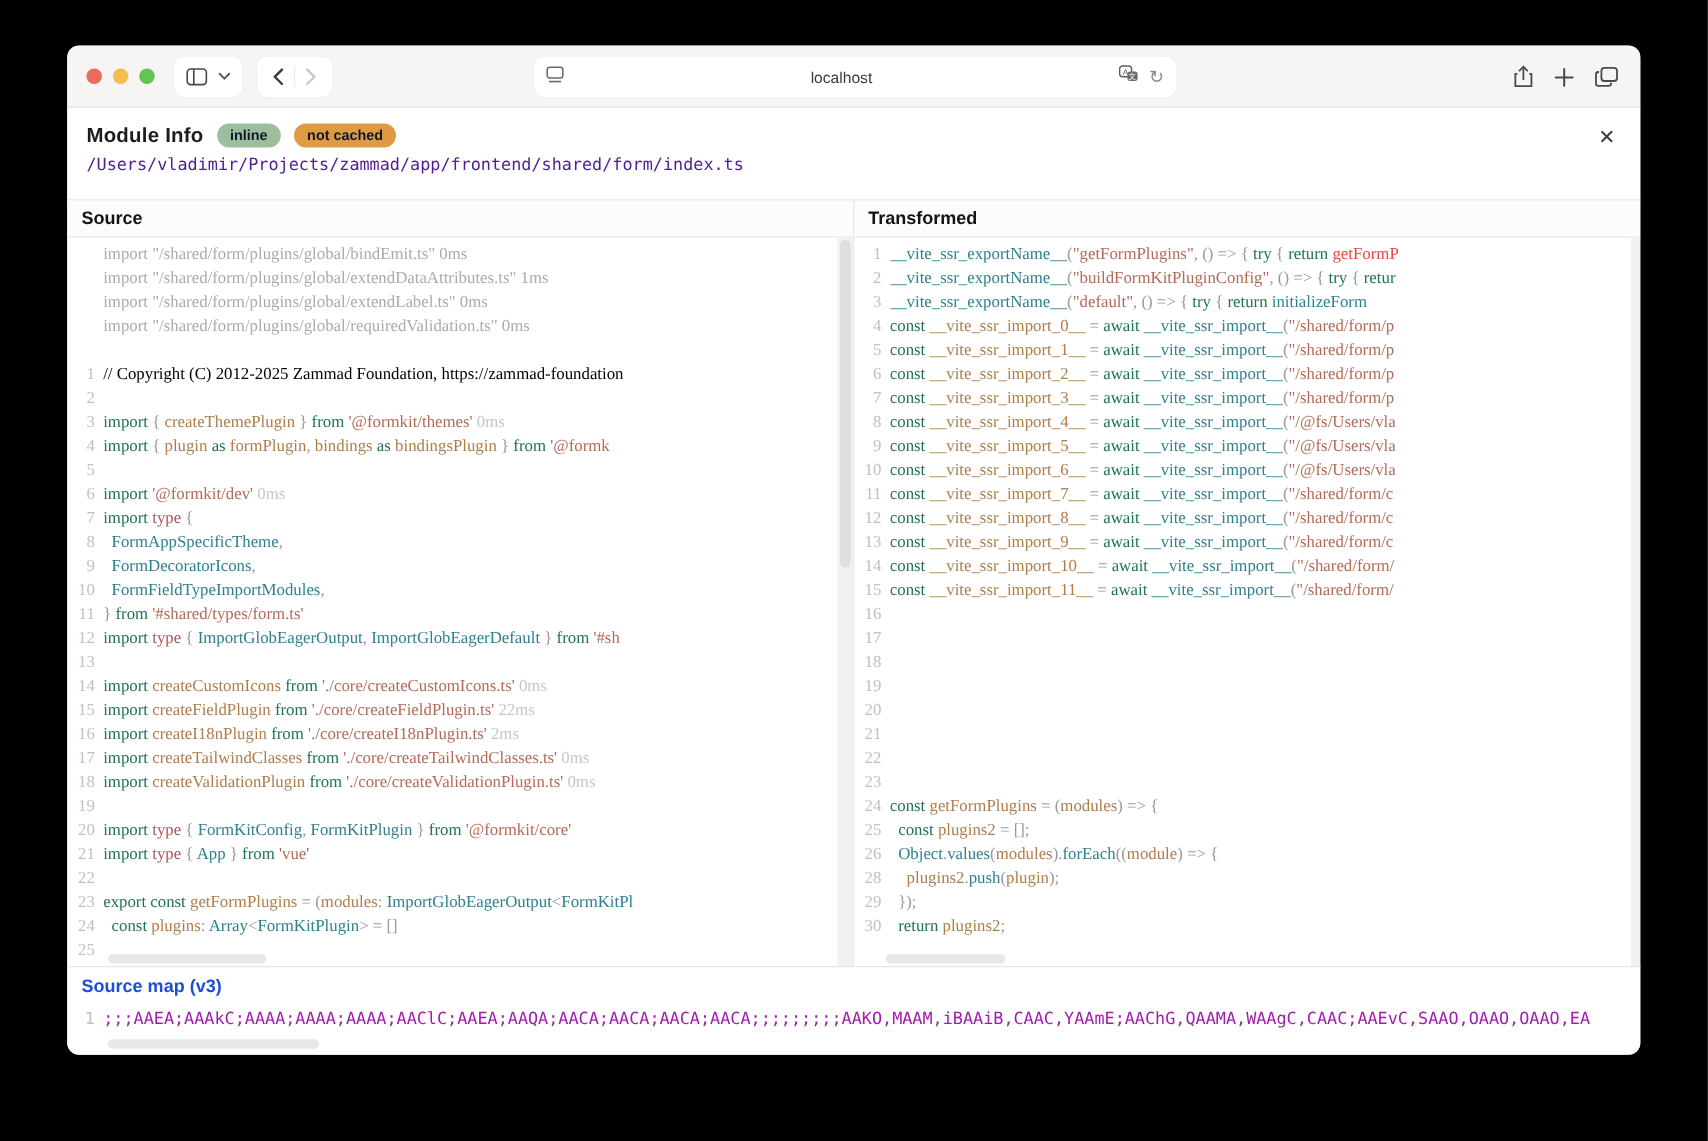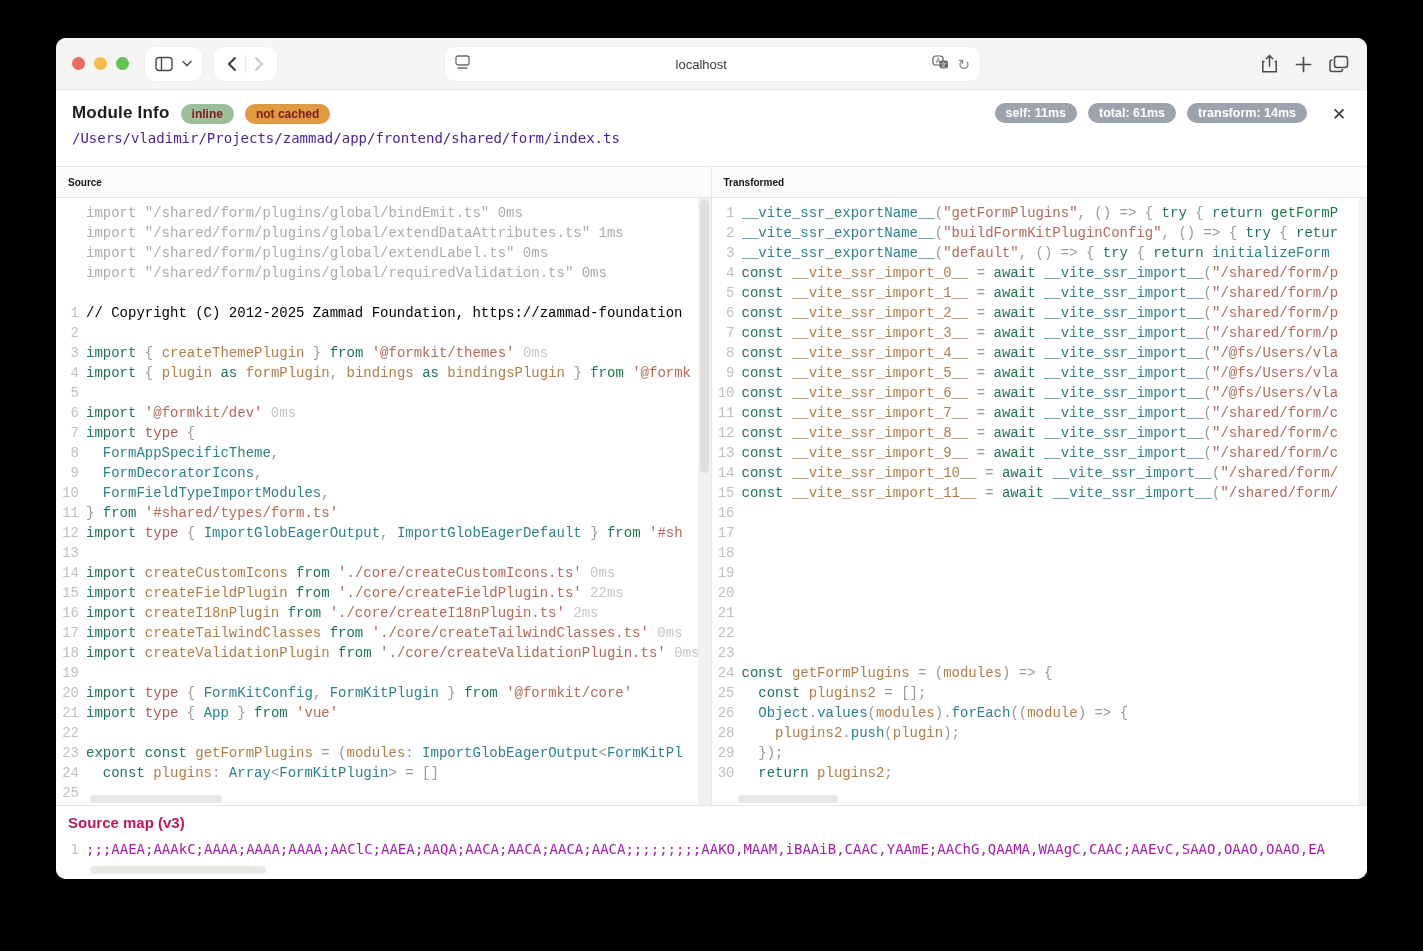--- a/index.html
+++ b/index.html
@@ -26,66 +26,66 @@
   .url-right { display:flex; align-items:center; gap:8px; }
   .reload { font-size:15px; color:#8a8a8a; line-height:1; }
   .tb-right { position:absolute; right:18px; top:0; height:52px; display:flex;
               align-items:center; gap:17px; }
   .tb-icon { color:#4a4a4a; display:flex; align-items:center; }
 
   
   .modheader { flex:0 0 76px; background:#fff; padding:13px 18px 0 16px; position:relative; }
   .mh-row1 { display:flex; align-items:center; }
   .mh-title { font-size:17px; font-weight:700; color:#1c1c1c; letter-spacing:.2px; }
-  .badge { color:#7f1d1d; font-size:12px; font-weight:700; border-radius:999px;
+  .badge { color:#0f172a; font-size:12px; font-weight:700; border-radius:999px;
            padding:3px 11px; margin-left:11px; }
   .mh-timings { margin-left:auto; margin-right:42px; display:flex; gap:11px; }
   .timing { background:#9CA3AF; color:#fff; font-size:12.5px; font-weight:700;
             border-radius:999px; padding:3px 11px; }
   .mh-close { position:absolute; right:16px; top:12px; font-size:17px; color:#3a3a3a;
               width:24px; height:24px; display:flex; align-items:center; justify-content:center;
               cursor:default; }
   .mh-path { margin-top:7px; font-family:"DejaVu Sans Mono", monospace;
              font-size:14px; color:#4c1d95; white-space:nowrap; overflow:hidden; }
 
   
   .phead-row { flex:0 0 32px; display:flex; border-top:1px solid #e8e6e3;
                border-bottom:1px solid #e8e6e3; background:#fcfcfb; }
   .phead { width:50%; display:flex; align-items:center; padding-left:12px;
-           font-size:10px; font-weight:700; color:#141414; }
+           font-size:15px; font-weight:700; color:#141414; }
   .phead:first-child { border-right:1px solid #e8e6e3; }
 
   
   .code-row { flex:1 1 auto; display:flex; overflow:hidden; }
   .panel { width:50%; overflow:hidden; position:relative; padding-top:5px; background:#fff; }
   .panel.src { border-right:1px solid #e8e6e3; }
-  .line { display:flex; height:20px; font-family:Liberation Mono, monospace;
+  .line { display:flex; height:20px; font-family:Liberation Serif, serif;
           font-size:14px; line-height:20px; white-space:pre;justify-content:space-between; }
   .ln { flex:0 0 30px; text-align:right; color:#c0c0c0; padding-right:7px; }
   .lc { flex:1; overflow:hidden; }
   .tk-k { color:#1E754F; }  
   .tk-t { color:#2E808F; }  
   .tk-v { color:#B07D48; }  
   .tk-s { color:#B56959; }  
   .tk-p { color:#999999; }  
   .tk-c { color:#000000; }  
-  .tk-d { color:#15803d; }  
+  .tk-d { color:#ef4444; }  
   .tk-g { color:#ABABAB; }  
   .tk-m { color:#C6C6C6; }  
   .tk-r { color:#AB5959; }  
 
   .vscroll { position:absolute; top:0; bottom:0; right:0; width:13px; background:#f2f1ef; }
   .vscroll .thumb { position:absolute; top:2px; left:2px; right:2px; height:45%;
                     background:#e0dfdc; border-radius:6px; }
   .vscroll-thin { position:absolute; top:0; bottom:0; right:0; width:8px; background:#f2f1ef; }
   .hthumb { position:absolute; bottom:2px; height:8px; background:#e9e8e5; border-radius:5px; }
 
   
   .sm-head { flex:0 0 33px; border-top:1px solid #e8e6e3; display:flex; align-items:center;
-             padding-left:12px; font-size:15px; font-weight:700; color:#be185d; background:#fff; }
+             padding-left:12px; font-size:15px; font-weight:700; color:#1d4ed8; background:#fff; }
   .sm-line { flex:0 0 24px; display:flex; font-family:"DejaVu Sans Mono", monospace;
              font-size:14px; line-height:22px; white-space:pre; overflow:hidden; background:#fff; }
   .sm-line .ln { line-height:22px; }
   .sm-map { color:#a21caf; overflow:hidden; flex:1; }
   .sm-bottom { flex:0 0 17px; position:relative; background:#fff; }
 </style>
 </head>
 <body>
 
 <div class="window">
@@ -164,25 +164,20 @@
           <path d="M3.5 5 H3 A2 2 0 0 0 1 7 V14.5 A2 2 0 0 0 3 16.5 H11.5 A2 2 0 0 0 13.5 14.5 V14"></path>
         </svg>
       </span>
     </div>
   </div>
 
   <div class="modheader">
     <div class="mh-row1">
       <span class="mh-title">Module Info</span>
       <span id="badges"><span class="badge" style="background: rgb(157, 190, 157);">inline</span><span class="badge" style="background: rgb(224, 154, 66);">not cached</span></span>
-      <span class="mh-timings" id="timings">
-          <span class="timing" style="background: rgb(156, 163, 175);">self: 11ms</span>
-          <span class="timing" style="background: rgb(156, 163, 175);">total: 61ms</span>
-          <span class="timing" style="background: rgb(156, 163, 175);">transform: 14ms</span>
-        </span>
     </div>
     <div class="mh-close">✕</div>
     <div class="mh-path">/Users/vladimir/Projects/zammad/app/frontend/shared/form/index.ts</div>
   </div>
 
   <div class="phead-row">
     <div class="phead">Source</div>
     <div class="phead">Transformed</div>
   </div>
 

